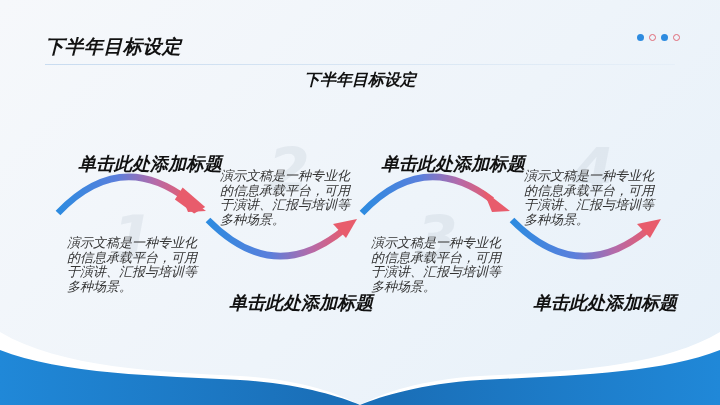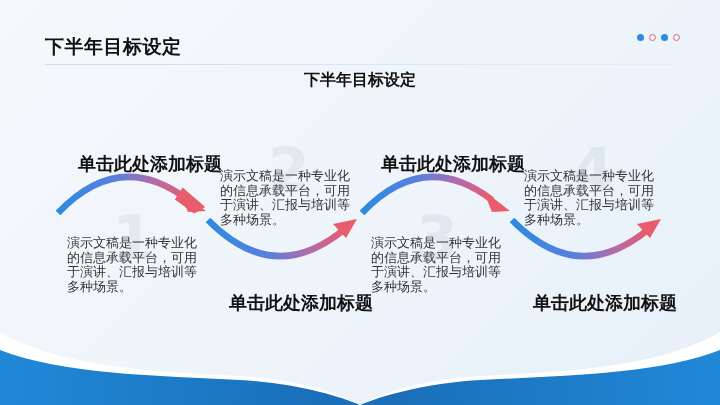--- a/index.html
+++ b/index.html
@@ -1,21 +1,21 @@
 <!DOCTYPE html>
 <html><head>
 <meta charset="utf-8">
 <style>
   html, body { margin: 0; padding: 0; }
   body {
     width: 720px; height: 405px; overflow: hidden; position: relative;
     font-family: "DejaVu Sans", "Liberation Sans", sans-serif;
     background: linear-gradient(135deg, #f6f8fb 0%, #eef4fa 55%, #e6f0f9 100%);
   }
-  .slide { position: absolute; inset: 0; }
+  .slide { position: absolute; inset: 0; font-style: italic; }
   .header-title {
     position: absolute; left: 45px; top: 34px;
     font-size: 19px; font-weight: bold; color: #111; letter-spacing: 0.5px;
   }
   .header-rule {
     position: absolute; left: 45px; top: 64px; width: 630px; height: 1px;
     background: linear-gradient(90deg, #c9dcf0, #dde9f5 70%, #e6eff8);
   }
   .dots { position: absolute; left: 637px; top: 34px; display: flex; gap: 5px; }
   .dot { width: 7px; height: 7px; border-radius: 50%; box-sizing: border-box; }

